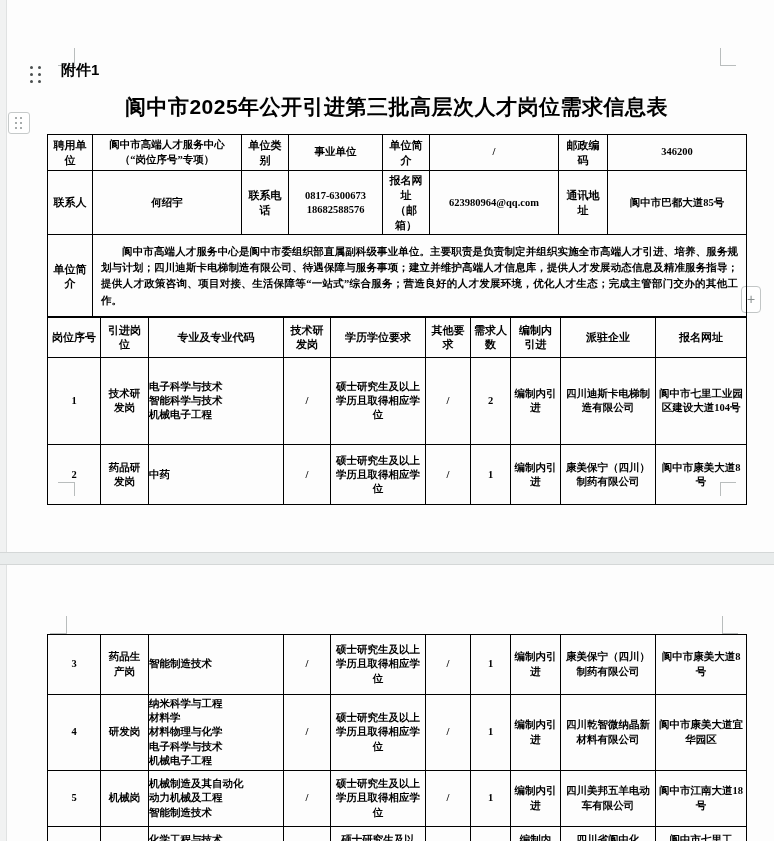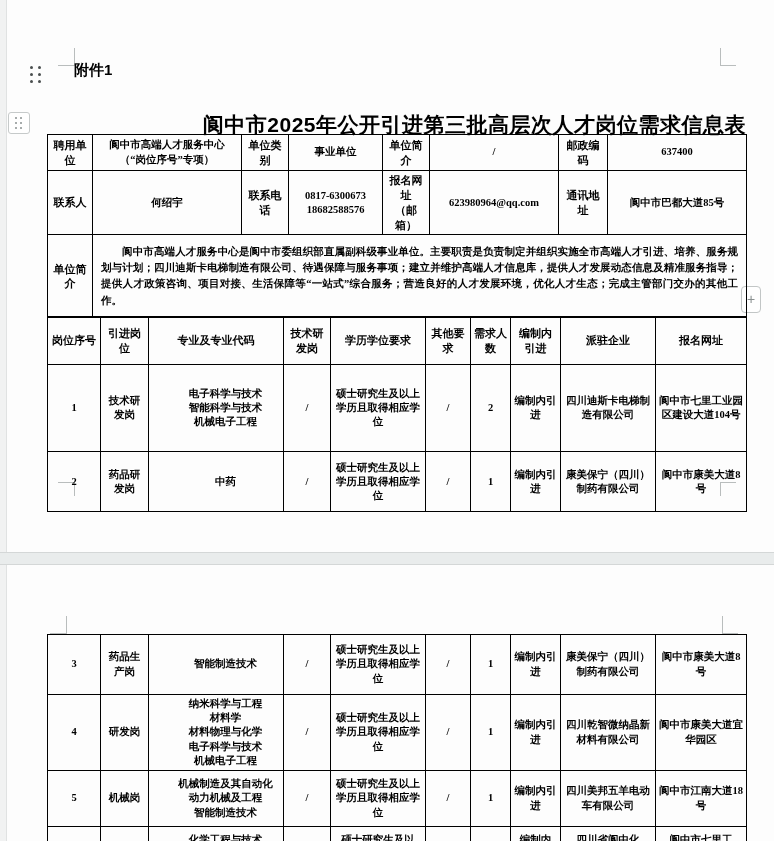--- a/index.html
+++ b/index.html
@@ -14,55 +14,55 @@
   
   .page-gap { position:absolute; left:0; top:552px; width:774px; height:13px;
               background:#e9ecec; border-top:1px solid #d4d7d7; border-bottom:1px solid #d4d7d7; }
 
   
   .crop { position:absolute; }
   .crop .v { position:absolute; width:1px; height:18px; background:#b9bdbd; }
   .crop .h { position:absolute; height:1px; width:16px; background:#b9bdbd; }
 
   
-  .attach { position:absolute; left:74px; top:61px; font:bold 15px/1.2 "Liberation Sans", sans-serif; color:#000;text-align:right; }
+  .attach { position:absolute; left:61px; top:61px; font:bold 15px/1.2 "Liberation Sans", sans-serif; color:#000;text-align:right; }
   .dots6 { position:absolute; left:30px; top:66px; width:14px; height:20px;
            display:grid; grid-template-columns:4px 4px; grid-template-rows:4px 4px 4px; gap:3px 4px; }
   .dots6 i { width:3px; height:3px; background:#4a4f4f; border-radius:50%; }
   .boxhandle { position:absolute; left:8px; top:112px; width:22px; height:22px;
                background:#fff; border:1px solid #c6caca; border-radius:3px;
                display:flex; align-items:center; justify-content:center; }
   .boxhandle .grid { display:grid; grid-template-columns:3px 3px; grid-template-rows:3px 3px 3px; gap:2px; }
   .boxhandle .grid i { width:2px; height:2px; background:#8a9090; border-radius:50%; }
   .plusbtn { position:absolute; left:741px; top:286px; width:20px; height:27px;
              background:#fff; border:1px solid #c2c6c6; border-radius:4px;
              color:#8a9090; font:400 14px/25px "Liberation Sans", sans-serif;
              text-align:center; cursor:pointer; }
 
   
-  .doc-title { position:absolute; left:47px; top:112px; width:699px; text-align:right;
+  .doc-title { position:absolute; left:47px; top:94px; width:699px; text-align:center;
                font:bold 21px/1.25 "Liberation Sans", sans-serif; color:#000;
                letter-spacing:0.5px; }
 
   
   .tbl-wrap { position:absolute; left:47px; width:699px; }
   .tw1 { top:134px; }
   .tw2 { top:634px; }
   table { border-collapse:collapse; table-layout:fixed; width:699px; }
   .postbl { margin-top:-2px; }
   td { border:1.6px solid #000; color:#000; text-align:center; vertical-align:middle;
        font:bold 10.5px/1.35 "Liberation Serif", serif;
        padding:2px 3px; white-space:pre-line; word-break:break-all; overflow:hidden; }
   td.lbl { font-size:11px; }
-  td.left { text-align:center; padding-left:22px; }
+  td.left { text-align:left; padding-left:0; }
   td.brief { text-align:justify; padding:4px 8px; line-height:1.55; }
   td.brief .ind { display:inline-block; width:2em; }
   td.toptext { vertical-align:top; padding-top:6px; }
 
-  tr.h36 { height:36px; } tr.h83 { height:83px; } tr.h35 { height:48px;margin-left:41px; }
+  tr.h36 { height:36px; } tr.h83 { height:83px; } tr.h35 { height:41px;margin-left:41px; }
   tr.h87 { height:87px; } tr.h60 { height:60px; } tr.h76 { height:76px; }
   tr.h56 { height:56px; } tr.h70 { height:70px; }
 </style>
 </head>
 <body>
 
 <div class="stage">
 
   <div class="left-strip"></div>
 
@@ -130,21 +130,21 @@
       <tbody>
           <tr class="h36">
         <td class="lbl">聘用单位</td>
         <td>阆中市高端人才服务中心
 （“岗位序号”专项）</td>
         <td class="lbl">单位类别</td>
         <td>事业单位</td>
         <td class="lbl">单位简介</td>
         <td>/</td>
         <td class="lbl">邮政编码</td>
-        <td>637400</td>
+        <td>346200</td>
       </tr>
       <tr class="h36">
         <td class="lbl">联系人</td>
         <td>何绍宇</td>
         <td class="lbl">联系电话</td>
         <td>0817-6300673
 18682588576</td>
         <td class="lbl">报名网址
 （邮箱）</td>
         <td>623980964@qq.com</td>

